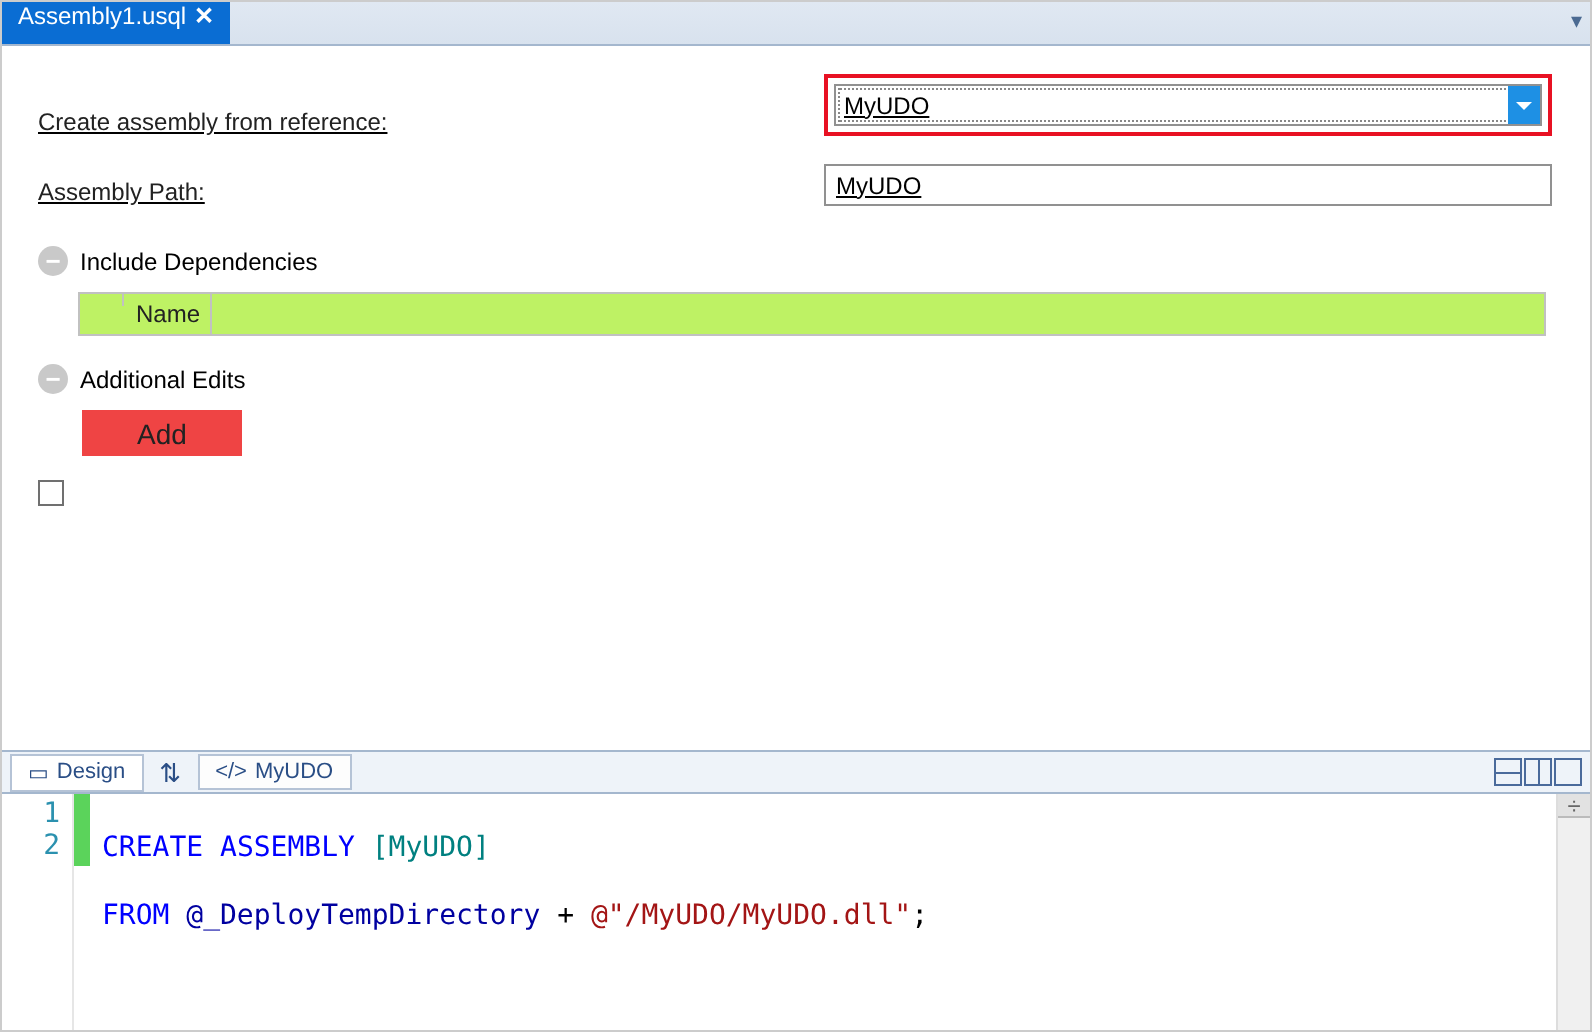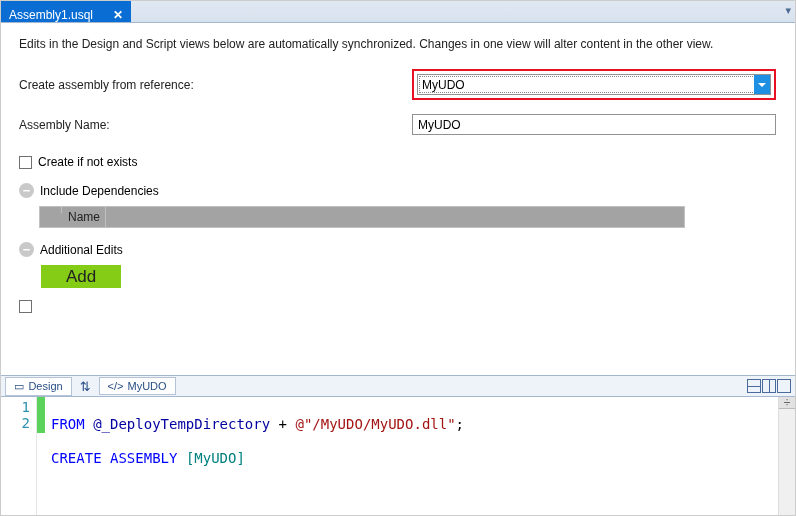--- a/index.html
+++ b/index.html
@@ -17,23 +17,23 @@
       height: 22px;
       display: flex;
       align-items: stretch;
       border-bottom: 1px solid #a4b7ce;
       position: relative;
     }
     .tab {
       background: #0a6dd3;
       color: #fff;
       display: flex;
-      align-items: flex-end;
+      align-items: flex-start;
       padding: 0 8px;
-      gap: 20px;
+      gap: 4px;
       font-size: 12px;
     }
     .tab-close {
       font-weight: bold;
       cursor: pointer;
     }
     .tab-overflow {
       position: absolute;
       right: 4px;
       top: 3px;
@@ -44,23 +44,24 @@
       padding: 14px 18px 8px 18px;
       height: 352px;
       overflow: hidden;
     }
     .info-text {
       color: #222;
       margin-bottom: 18px;
     }
     .form-row {
       display: flex;
-      align-items: center;
+      align-items: flex-end;
       margin-bottom: 14px;
       gap: 0;
+      text-decoration: underline;
     }
     .form-label {
       width: 393px;
       color: #222;
     }
     .dropdown-wrapper {
       border: 2px solid #e81123;
       padding: 3px;
       flex: 1;
       max-width: 364px;
@@ -139,44 +140,44 @@
       font-size: 13px;
       line-height: 1;
     }
     .deps-table {
       margin-left: 20px;
       margin-bottom: 14px;
     }
     .deps-header {
       display: flex;
       border: 1px solid #c1c1c1;
-      background: #a3a3a3;
+      background: #bef264;
       height: 22px;
       align-items: flex-start;
-      width: 646px;
+      width: 734px;
     }
     .deps-col {
       border-right: 1px solid #c1c1c1;
       padding: 3px 6px;
       color: #222;
     }
     .deps-col.empty { width: 22px; }
     .deps-col.name { width: 44px; }
     .deps-col.path { flex: 1; border-right: none; }
     .add-button {
       margin-left: 22px;
       margin-bottom: 12px;
-      background: #84cc16;
+      background: #ef4444;
       border: none;
       width: 80px;
       height: 23px;
       text-align: center;
       color: #222;
       font-family: inherit;
-      font-size: 17px;
+      font-size: 14px;
       cursor: pointer;
     }
     .bottom-tabs {
       display: flex;
       align-items: center;
       background: #eef3f9;
       border-top: 1px solid #a4b7ce;
       border-bottom: 1px solid #a4b7ce;
       height: 22px;
       padding: 0 4px;
@@ -270,41 +271,36 @@
 
 <div class="tab-bar">
   <div class="tab">
     <span>Assembly1.usql</span>
     <span class="tab-close">✕</span>
   </div>
   <span class="tab-overflow">▾</span>
 </div>
 
 <div class="design-pane">
-  <div class="info-text">Edits in the Design and Script views below are automatically synchronized. Changes in one view will alter content in the other view.</div>
 
   <div class="form-row">
     <div class="form-label">Create assembly from reference:</div>
     <div class="dropdown-wrapper">
       <div class="dropdown">
         <span>MyUDO</span>
         <span class="dropdown-arrow"></span>
       </div>
     </div>
   </div>
 
   <div class="form-row" style="margin-bottom:20px;">
-    <div class="form-label">Assembly Name:</div>
+    <div class="form-label">Assembly Path:</div>
     <input class="text-input" value="MyUDO" style="">
   </div>
 
-  <div class="checkbox-row">
-    <span class="checkbox"></span>
-    <span>Create if not exists</span>
-  </div>
 
   <div class="section-header">
     <span class="collapse-icon">−</span>
     <span>Include Dependencies</span>
   </div>
   <div class="deps-table">
     <div class="deps-header">
       <div class="deps-col empty"></div>
       <div class="deps-col name">Name</div>
     </div>
@@ -341,22 +337,22 @@
 <div class="code-pane">
   <div class="gutter">
     <div>1</div>
     <div>2</div>
   </div>
   <div class="marker-col">
     <div class="marker"></div>
     <div class="marker"></div>
   </div>
   <div class="code">
+<pre class="codeline"><span class="kw">CREATE</span> <span class="kw">ASSEMBLY</span><span class="id"> [MyUDO]</span></pre>
 <pre class="codeline"><span class="kw">FROM</span><span class="at"> @_DeployTempDirectory</span><span> + </span><span class="str">@"/MyUDO/MyUDO.dll"</span><span>;</span></pre>
-<pre class="codeline"><span class="kw">CREATE</span> <span class="kw">ASSEMBLY</span><span class="id"> [MyUDO]</span></pre>
   </div>
   <div class="scroll-stub">
     <div class="splitter">÷</div>
   </div>
 </div>
 <div class="hscroll">
   
   
   
 </div>

